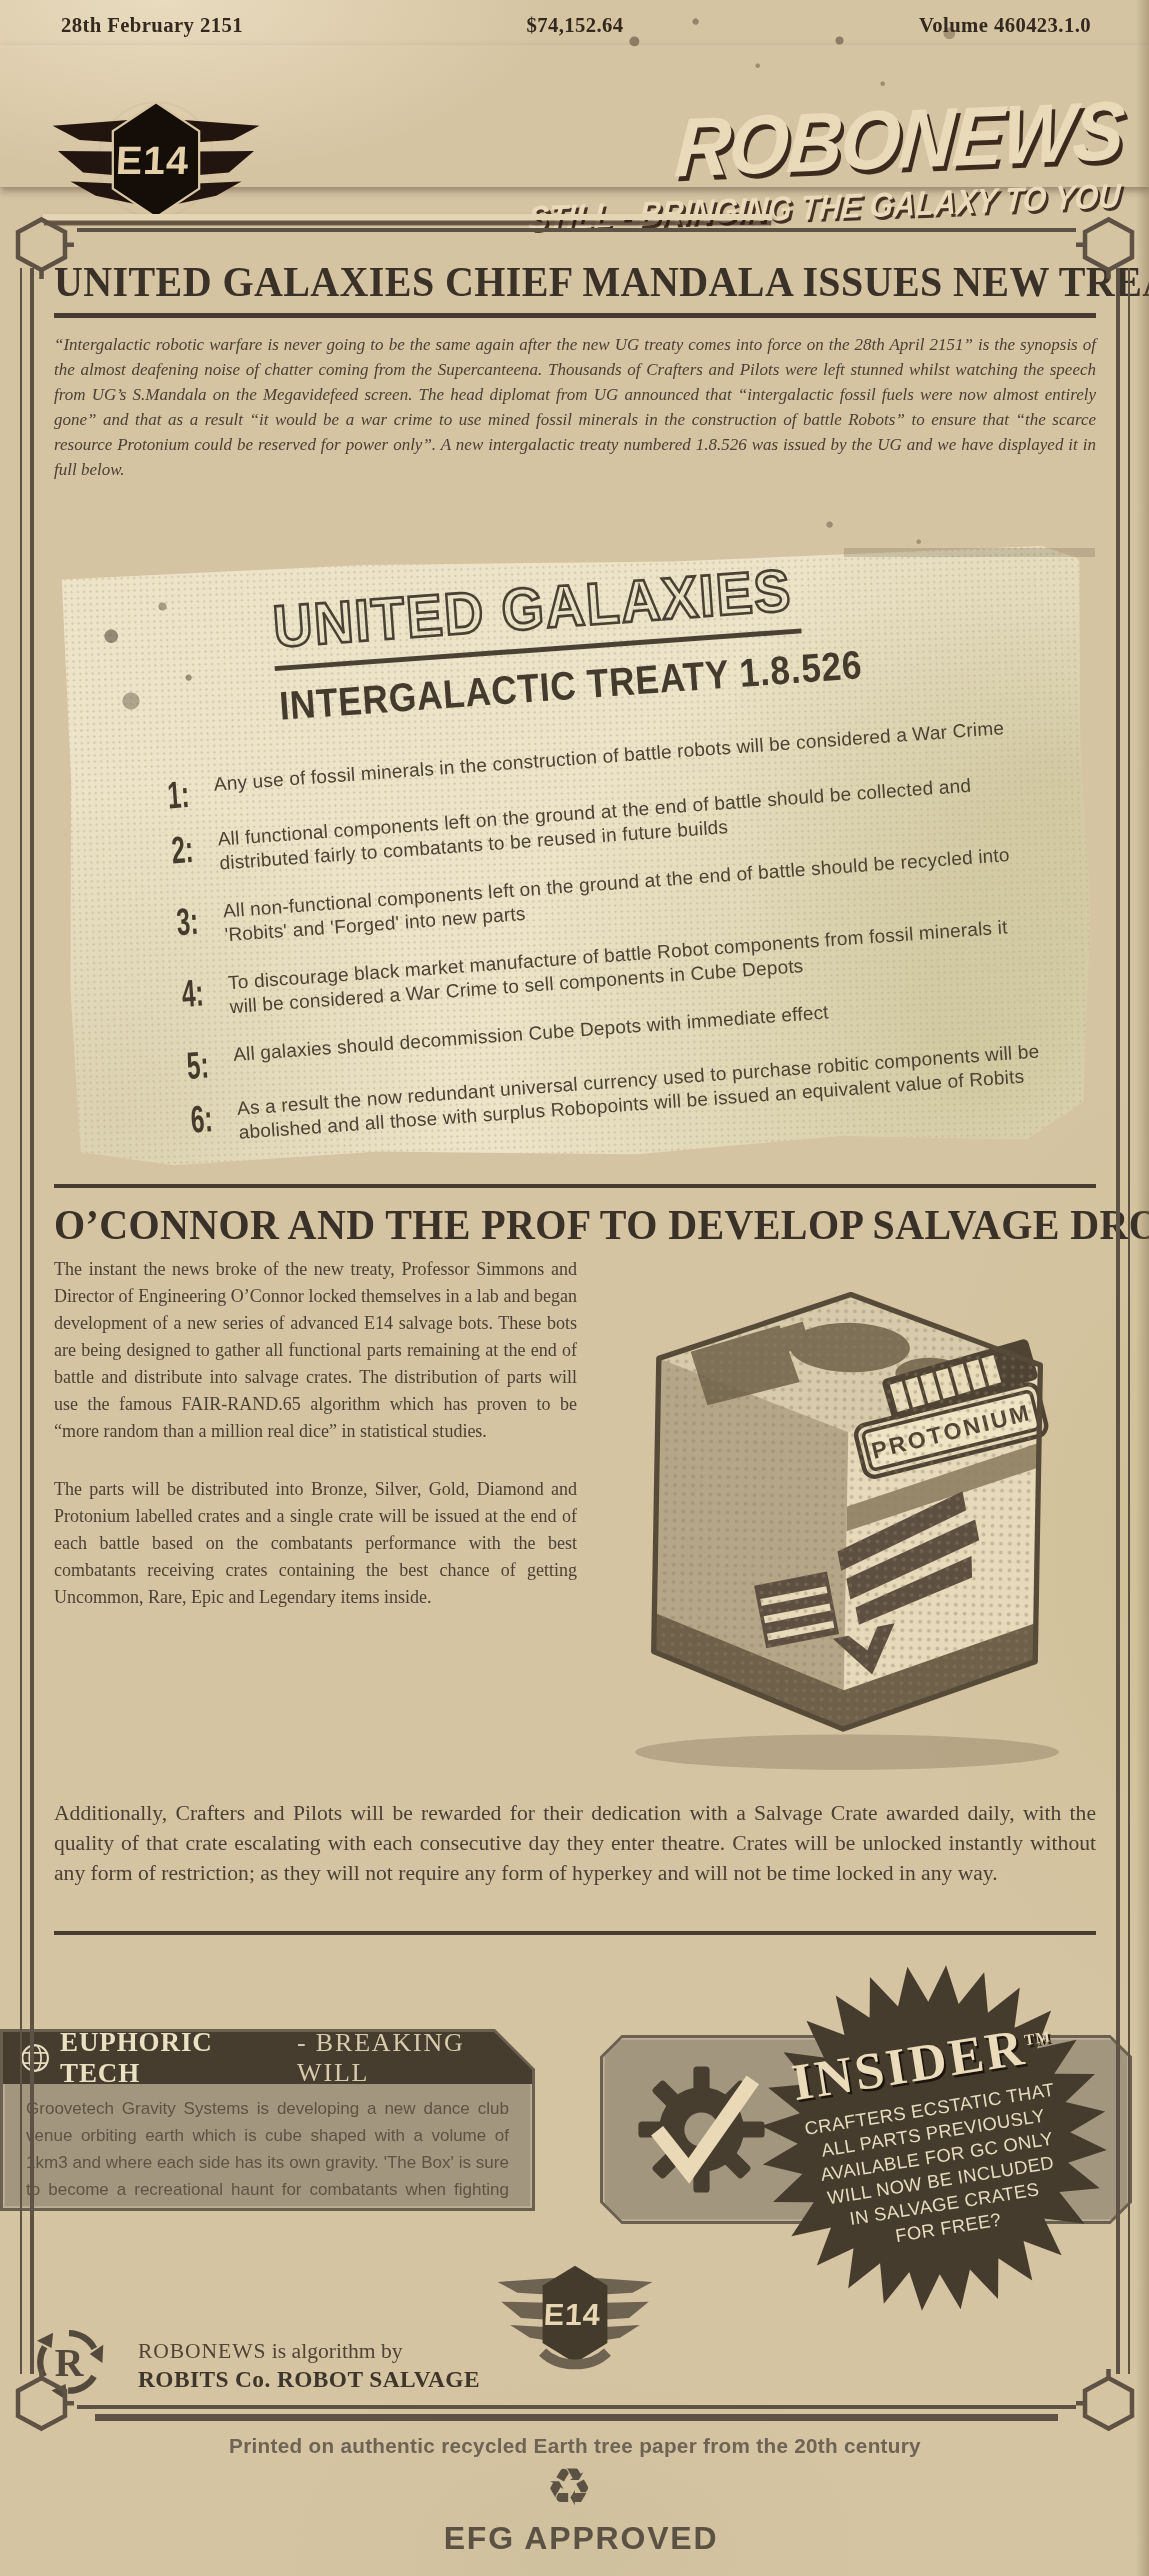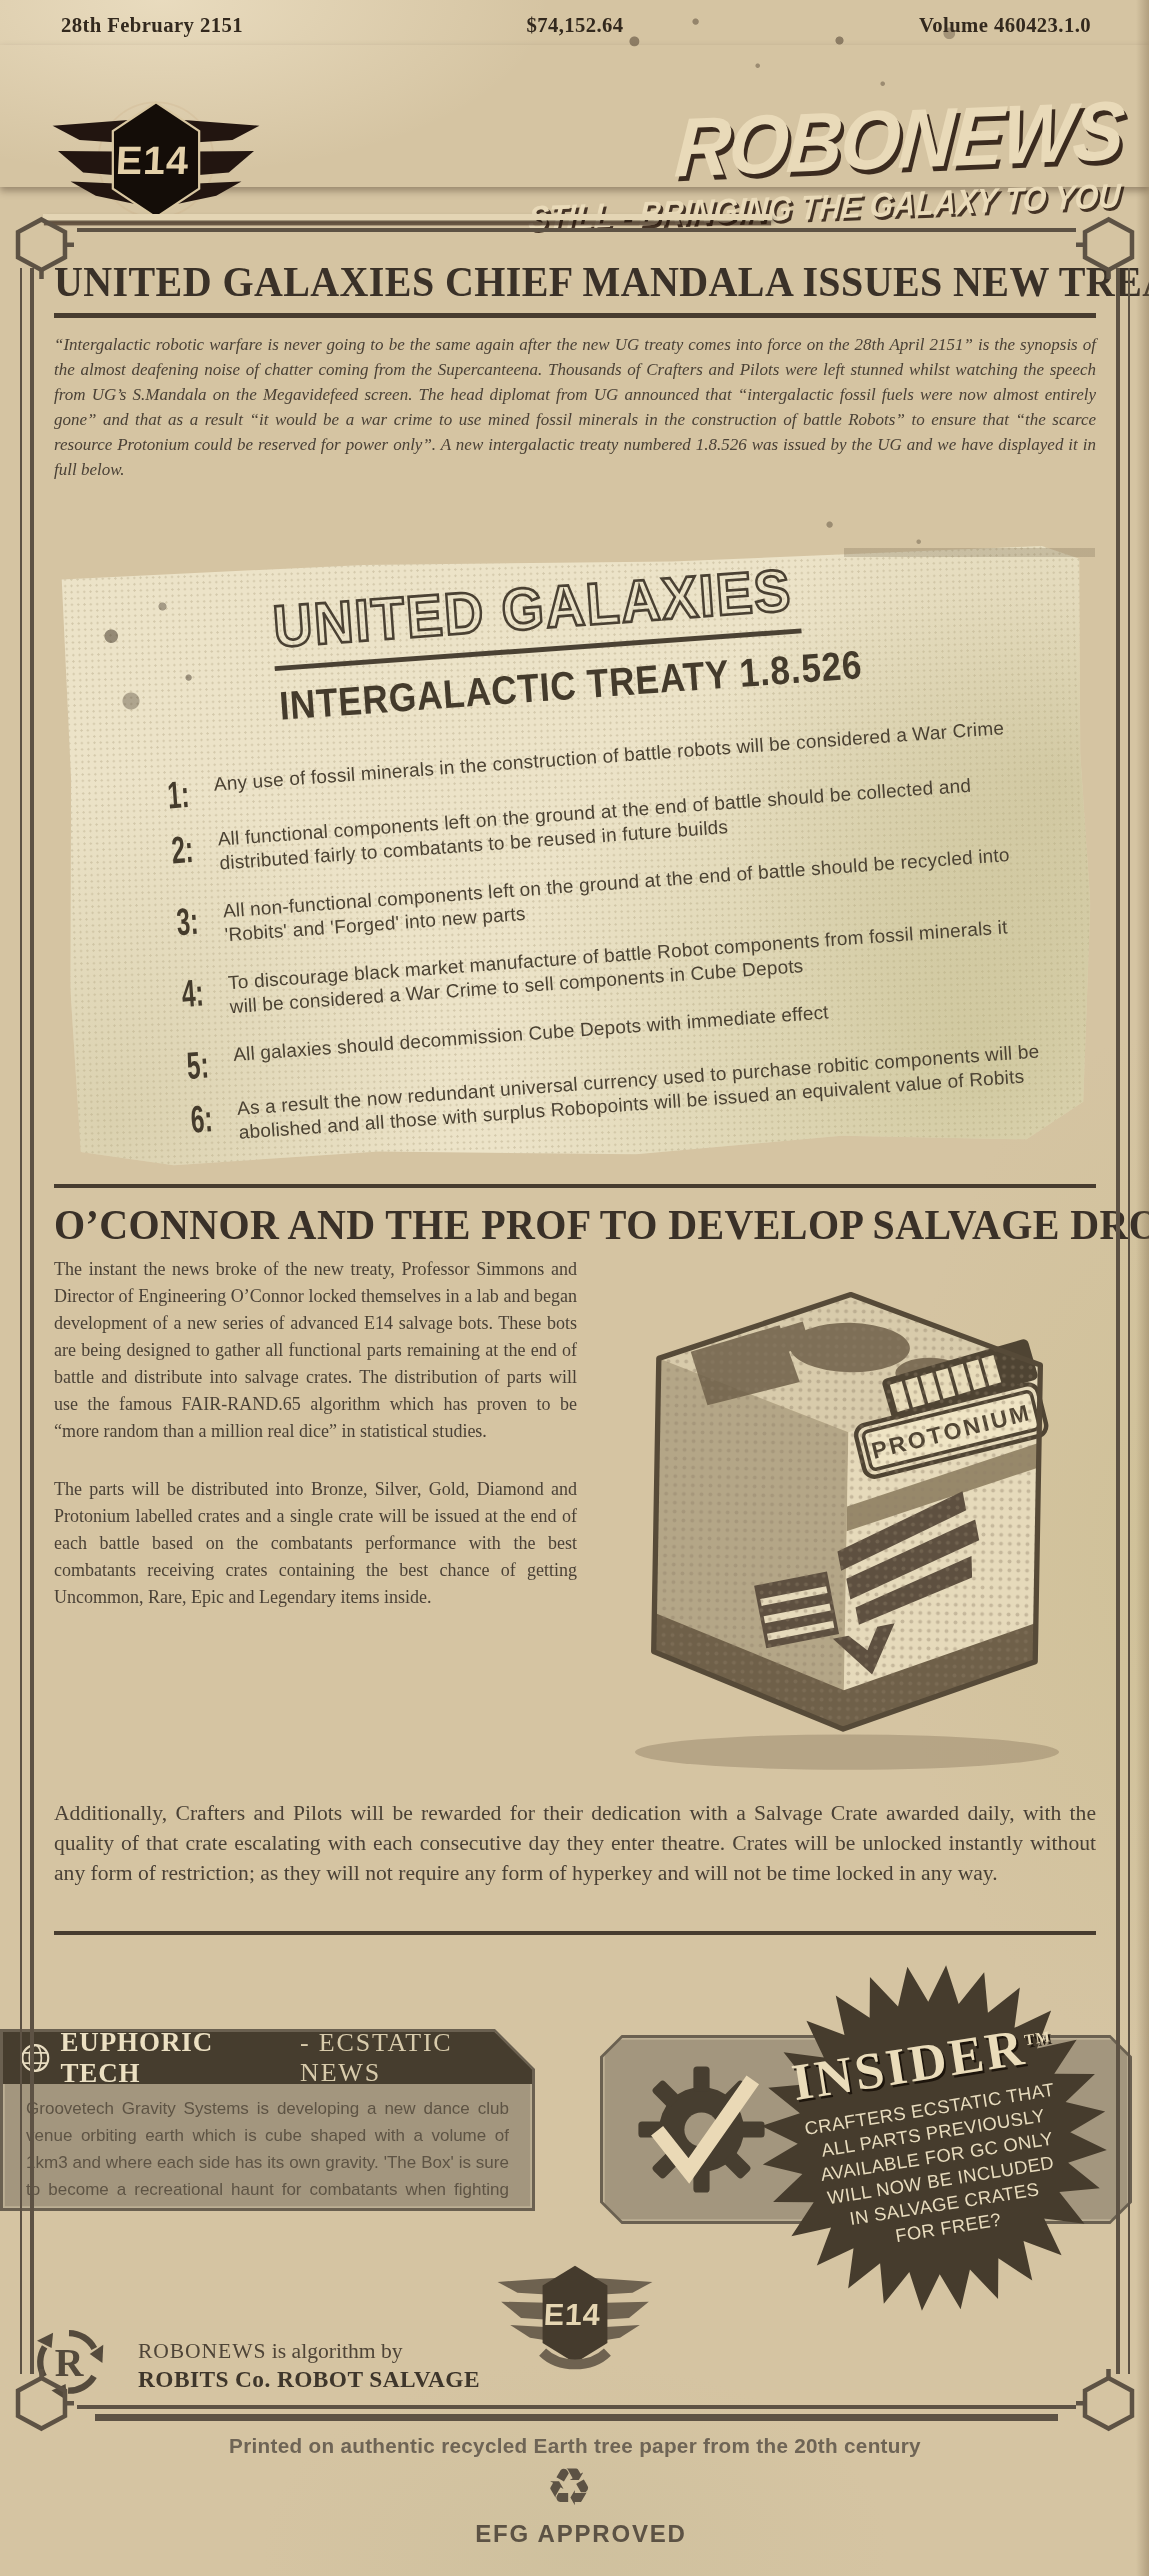--- a/index.html
+++ b/index.html
@@ -118,21 +118,21 @@
   #badge-bottom{left:494px;top:2262px;width:162px;height:137px;z-index:1;}
   #sponsor-icon{left:32px;top:2325px;width:74px;height:74px;}
   #sponsor-l1{left:138px;top:2339px;font-size:21.6px;color:#4e4437;}
   #sponsor-l1 .caps{letter-spacing:0.9px;}
   #sponsor-l2{left:138px;top:2366px;font-size:23.4px;font-weight:bold;color:#3e362b;letter-spacing:0.4px;}
   #printed{left:0;right:0;top:2434px;text-align:center;font-family:"Liberation Sans",sans-serif;
     font-weight:bold;font-size:20.7px;color:#6e6455;letter-spacing:0.3px;}
   #seal{left:546px;top:2461px;font-family:"DejaVu Sans",sans-serif;font-size:52px;
     line-height:1;color:#5c5244;}
   #approved{left:0;right:0;top:2520px;text-align:center;font-family:"Liberation Sans",sans-serif;
-    font-weight:bold;font-size:24px;color:#5c5244;letter-spacing:1.8px;margin-left:12px;}
+    font-weight:bold;font-size:32px;color:#5c5244;letter-spacing:1.8px;margin-left:12px;}
 
   
   .spk{z-index:3;}
   #spk1{left:575px;top:0;width:422px;height:135px;background-repeat:no-repeat;
     background-image:
       radial-gradient(circle, rgba(70,55,40,.5) 0 4.5px, transparent 5.4px),
       radial-gradient(circle, rgba(70,55,40,.45) 0 2.7px, transparent 3.6px),
       radial-gradient(circle, rgba(70,55,40,.4) 0 1.8px, transparent 2.7px),
       radial-gradient(circle, rgba(70,55,40,.5) 0 3.6px, transparent 4.5px),
       radial-gradient(circle, rgba(70,55,40,.4) 0 1.8px, transparent 2.7px),
@@ -314,21 +314,21 @@
 
   <div class="abs cutbox-outer" id="euphoric">
     <div class="cutbox-inner">
       <div id="eu-head">
         <svg width="34" height="34" viewBox="0 0 38 38">
           <circle cx="19" cy="19" r="15" fill="none" stroke="#e8dcc0" stroke-width="2.5"></circle>
           <ellipse cx="19" cy="19" rx="7" ry="15" fill="none" stroke="#e8dcc0" stroke-width="2"></ellipse>
           <path d="M5,13 H33 M5,25 H33" stroke="#e8dcc0" stroke-width="2"></path>
         </svg>
         <span id="eu-brand">EUPHORIC TECH</span>
-        <span id="eu-tag">- ECSTATIC NEWS</span>
+        <span id="eu-tag">- BREAKING WILL</span>
       </div>
       <div id="eu-body">Groovetech Gravity Systems is developing a new dance club venue orbiting earth which is cube shaped with a volume of 1km3 and where each side has its own gravity. 'The Box' is sure to become a recreational haunt for combatants when fighting begins on earth in the coming months.</div>
     </div>
   </div>
 
   <div class="abs cutbox-outer" id="gearpanel">
     <div class="cutbox-inner">
       <svg style="position:absolute;left:30.5px;top:23.4px;" width="137" height="137" viewBox="0 0 152 152">
         <g fill="#473e30">
           <circle cx="76" cy="76" r="47"></circle>

